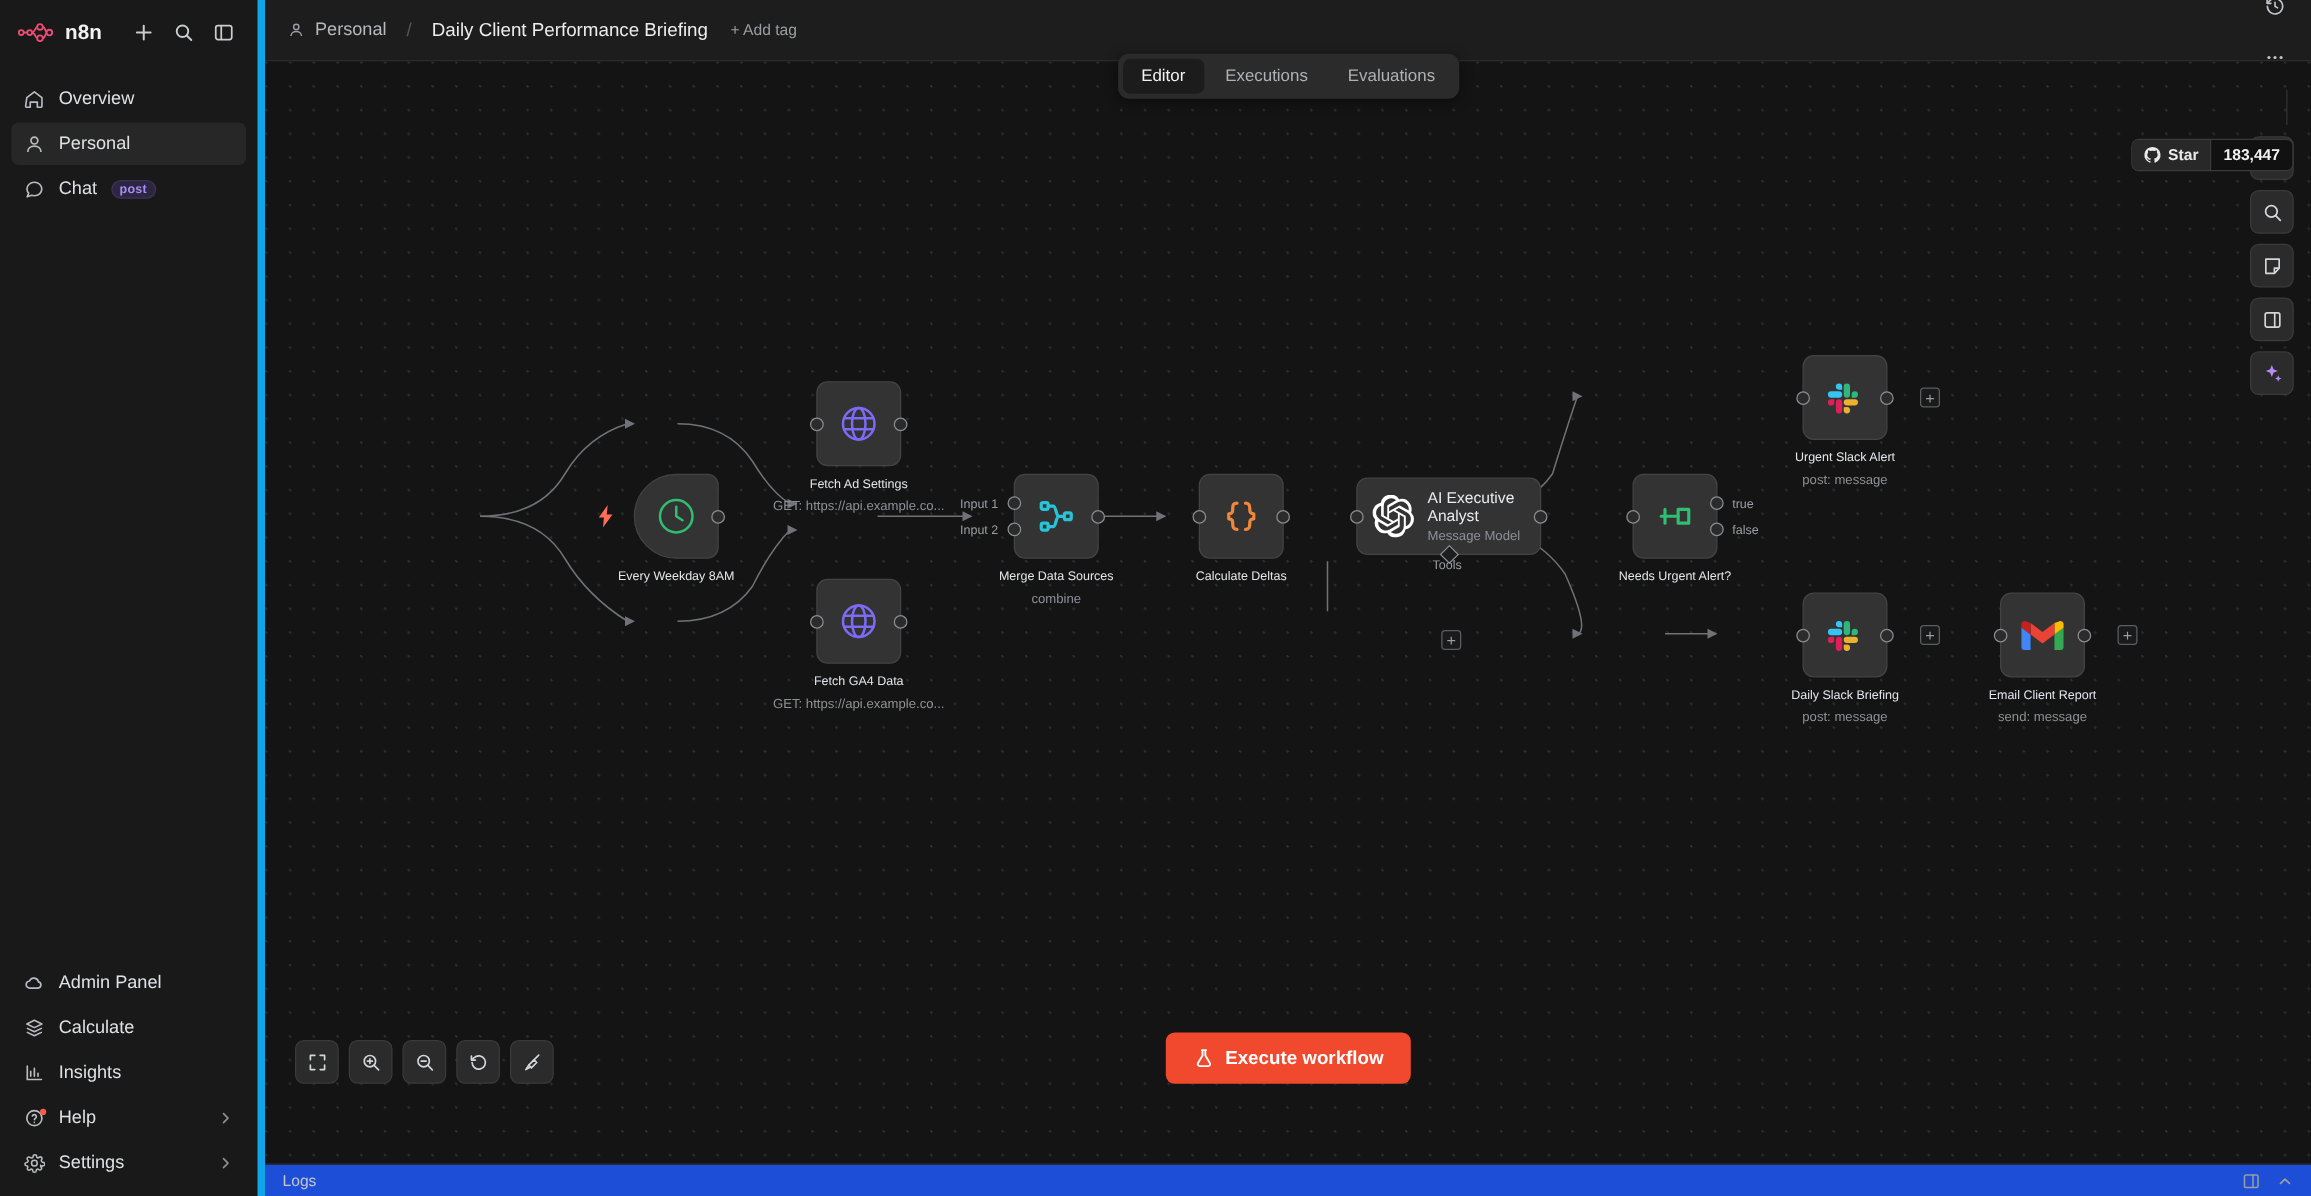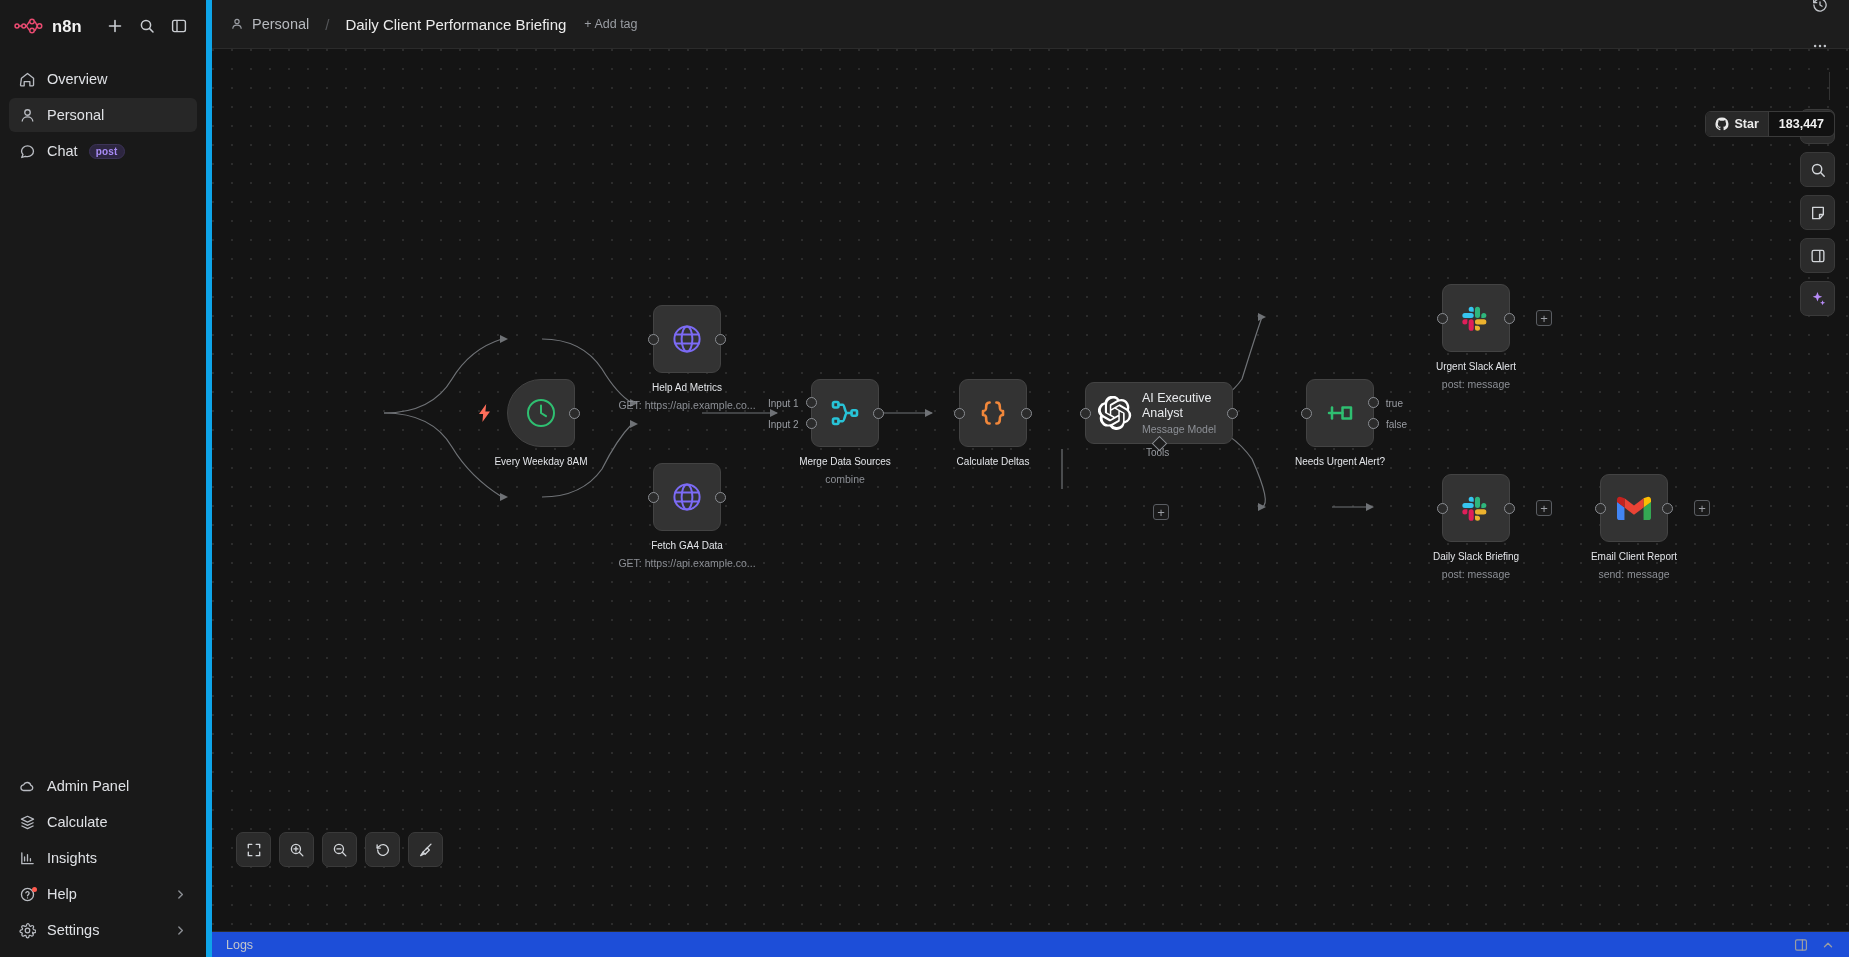--- a/index.html
+++ b/index.html
@@ -358,20 +358,25 @@
             <svg width="14" height="14" viewBox="0 0 16 16" fill="currentColor">
                 <path d="M8 .6a7.4 7.4 0 0 0-2.34 14.43c.37.07.5-.16.5-.36v-1.26c-2.06.45-2.5-.99-2.5-.99-.34-.86-.82-1.09-.82-1.09-.67-.46.05-.45.05-.45.74.05 1.13.76 1.13.76.66 1.13 1.73.8 2.15.61.07-.48.26-.8.47-.99-1.64-.19-3.37-.82-3.37-3.66 0-.81.29-1.47.76-1.99-.08-.19-.33-.94.07-1.96 0 0 .62-.2 2.03.76a7.07 7.07 0 0 1 3.7 0c1.4-.96 2.02-.76 2.02-.76.4 1.02.15 1.77.08 1.96.47.52.76 1.18.76 1.99 0 2.85-1.74 3.47-3.39 3.65.27.23.5.68.5 1.37v2.03c0 .2.13.43.51.36A7.4 7.4 0 0 0 8 .6z"></path>
               </svg>
             <span>Star</span>
           </div>
           <div class="gh-right">183,447</div>
         </div>
       </div>
     </header>
 
+    <div class="tabs">
+      <div class="tab active">Editor</div>
+      <div class="tab">Executions</div>
+      <div class="tab">Evaluations</div>
+    </div>
 
     <div class="canvas">
 
       <svg class="edges" viewBox="0 0 1637 882" preserveAspectRatio="none">
         <g fill="none" stroke="#6f7276" stroke-width="1.2">
 
           <path d="M172 364 Q220 364 240 330 Q258 300 290 290"></path>
 
           <path d="M172 364 Q220 364 240 398 Q258 428 290 448"></path>
 
@@ -426,21 +431,21 @@
       <div class="node" style="left:441px; top:256px;">
         <div class="nbox">
           <svg width="34" height="34" viewBox="0 0 34 34" fill="none" stroke="#7c6bf5" stroke-width="2">
             <circle cx="17" cy="17" r="12.6"></circle>
               <ellipse cx="17" cy="17" rx="5.4" ry="12.6"></ellipse>
               <path d="M4.6 12.6h24.8M4.6 21.4h24.8"></path>
           </svg>
           <span class="port inp"></span>
           <span class="port out"></span>
         </div>
-        <div class="nlabel">Help Ad Metrics</div>
+        <div class="nlabel">Fetch Ad Settings</div>
         <div class="nsub">GET: https://api.example.co...</div>
       </div>
 
       <div class="node" style="left:441px; top:414px;">
         <div class="nbox">
           <svg width="34" height="34" viewBox="0 0 34 34" fill="none" stroke="#7c6bf5" stroke-width="2">
             <circle cx="17" cy="17" r="12.6"></circle>
               <ellipse cx="17" cy="17" rx="5.4" ry="12.6"></ellipse>
               <path d="M4.6 12.6h24.8M4.6 21.4h24.8"></path>
           </svg>
@@ -629,20 +634,26 @@
         </div>
         <div class="zt-btn">
           <svg width="16" height="16" viewBox="0 0 18 18" fill="none" stroke="currentColor" stroke-width="1.5" stroke-linecap="round" stroke-linejoin="round">
               <path d="M14.6 2.4 9.2 7.8"></path>
               <path d="M10.4 6.6 5.6 11.4l2.4 2.4 4.8-4.8z"></path>
               <path d="M5.6 11.4 3 15.4l4.1-2.4"></path>
             </svg>
         </div>
       </div>
 
+      <button class="execute-btn">
+        <svg width="17" height="17" viewBox="0 0 18 18" fill="none" stroke="#fff" stroke-width="1.6" stroke-linecap="round" stroke-linejoin="round">
+          <path d="M7.2 2.2h3.6M7.8 2.2v4.6L4 13.2c-.7 1.2.1 2.6 1.5 2.6h7c1.4 0 2.2-1.4 1.5-2.6L10.2 6.8V2.2"></path>
+        </svg>
+        <span>Execute workflow</span>
+      </button>
     </div>
 
     <div class="logs-bar">
       <span class="logs-label">Logs</span>
       <div class="logs-right">
         <span class="logs-ic">
           <svg width="14" height="14" viewBox="0 0 16 16" fill="none" stroke="currentColor" stroke-width="1.4" stroke-linecap="round" stroke-linejoin="round">
               <rect x="1.8" y="2.2" width="12.4" height="11.6" rx="1.6"></rect>
               <path d="M9.6 2.2v11.6"></path>
             </svg>

